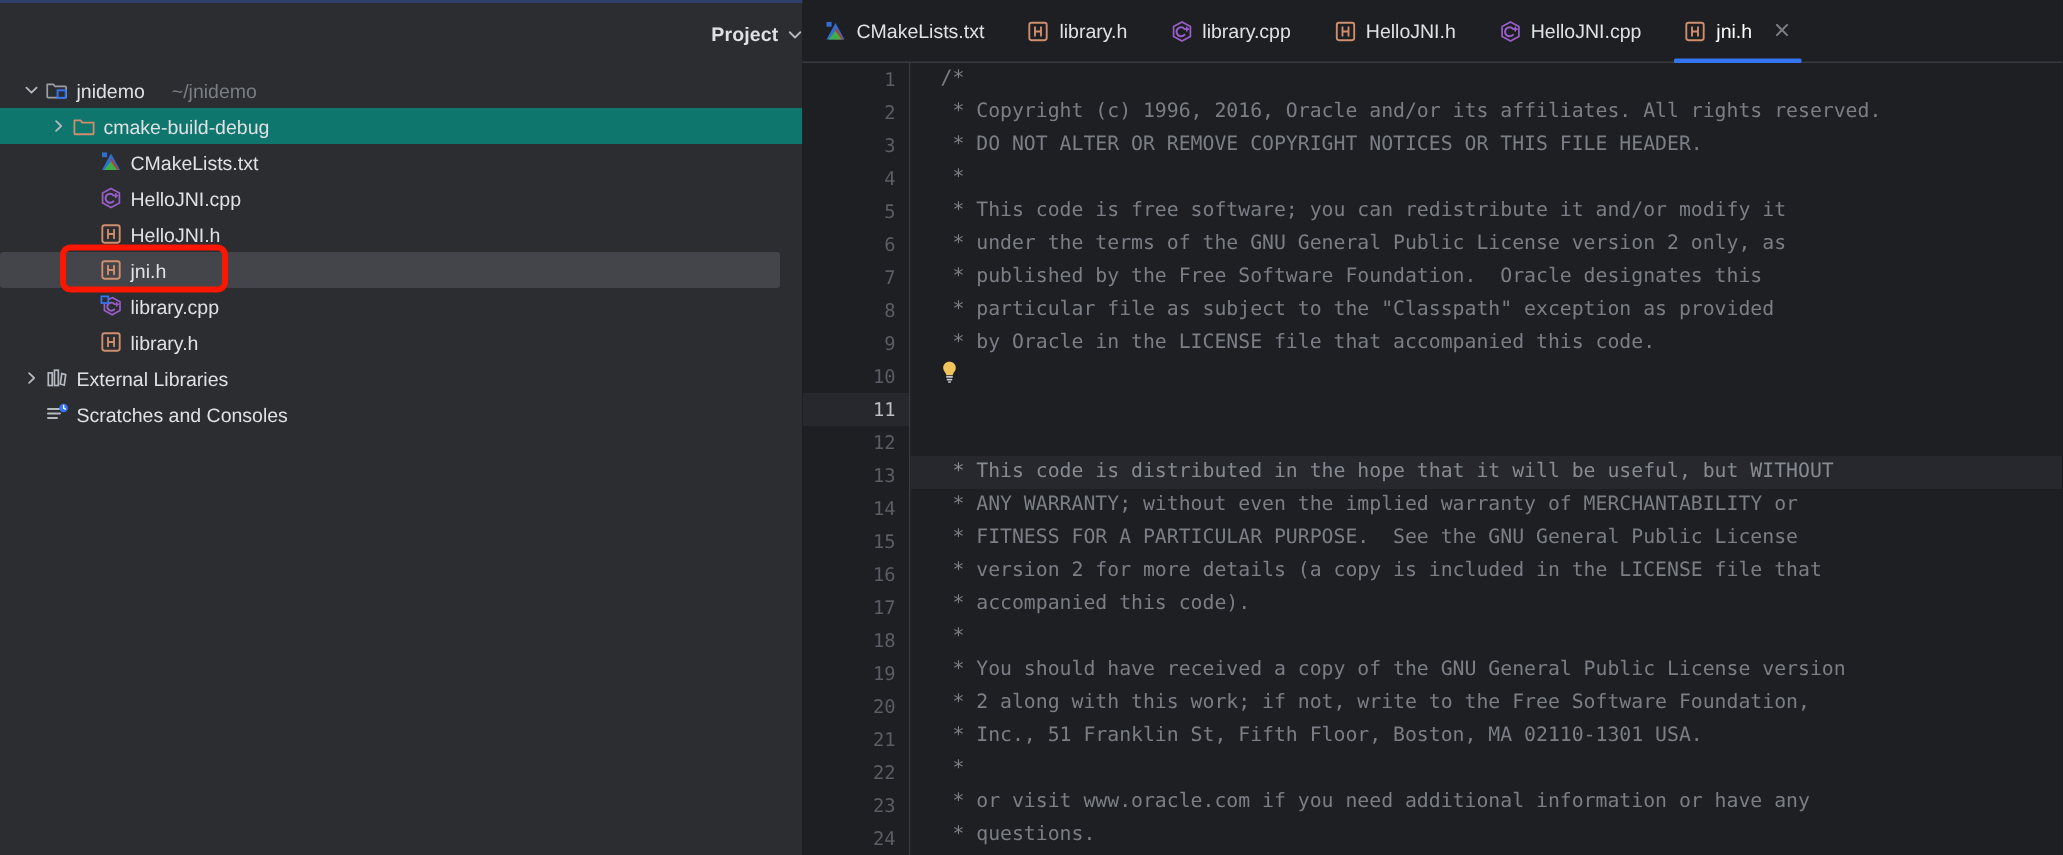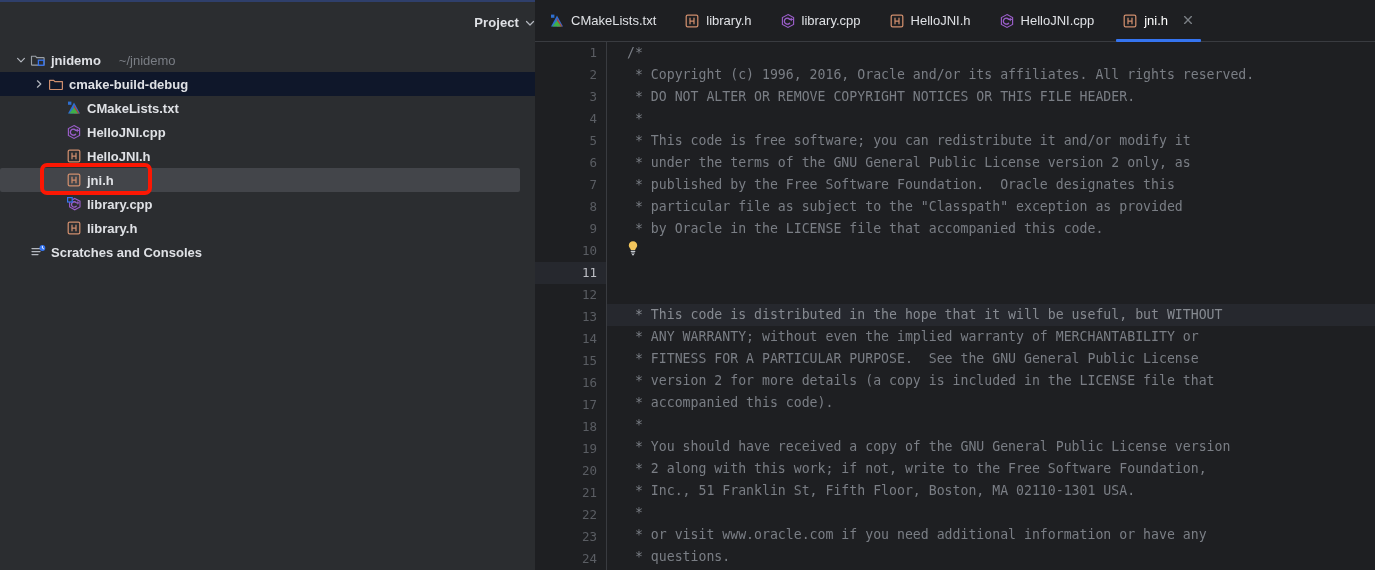--- a/index.html
+++ b/index.html
@@ -65,21 +65,21 @@
   .tree-row {
     height: 24px;
     display: flex;
     align-items: center;
     font-size: 13px;
     color: #dfe1e5;
     position: relative;
     white-space: nowrap;
   }
   .tree-row.excluded {
-    background: #0f172a;
+    background: #0f766e;
   }
   .tree-row.selected {
     background: #43454a;
     width: 520px;
     border-radius: 2px;
   }
 
   .twisty {
     width: 14px; height: 14px;
     flex: 0 0 14px;
@@ -89,21 +89,21 @@
   .twisty svg { display:block; position:absolute; left:2px; top:2px;}
 
   .tree-icon {
     width: 16px; height: 16px;
     flex: 0 0 16px;
     margin-right: 5px;
     position: relative;
   }
   .tree-icon svg { display: block; }
 
-  .tree-label { color: #dfe1e5; font-weight: bold; }
+  .tree-label { color: #dfe1e5; }
   .tree-sub {
     color: #7a7e85;
     margin-left: 18px;
     font-size: 13px;
   }
 
   
   .ind-0 { padding-left: 14px; }
   .ind-1 { padding-left: 32px; }
   .ind-2 { padding-left: 50px; }
@@ -331,20 +331,35 @@
         </div>
         <div class="tree-row ind-2">
           <span class="twisty"></span>
           <span class="tree-icon">
             <svg width="16" height="16" viewBox="0 0 16 16">
         <rect x="2.2" y="2.2" width="11.6" height="11.6" rx="1.4" fill="none" stroke="#cf8e6d" stroke-width="1.25"></rect>
         <path d="M6 5.2v5.6M10 5.2v5.6M6 8h4" stroke="#cf8e6d" stroke-width="1.25" stroke-linecap="round"></path>
       </svg>
           </span>
           <span class="tree-label">library.h</span>
+        </div>
+        <div class="tree-row ind-0">
+          <span class="twisty">
+            <svg width="10" height="10" viewBox="0 0 10 10">
+        <path d="M3.4 1.8 L6.8 5 L3.4 8.2" fill="none" stroke="#b4b8bf" stroke-width="1.2" stroke-linecap="round" stroke-linejoin="round"></path>
+      </svg>
+          </span>
+          <span class="tree-icon">
+            <svg width="16" height="16" viewBox="0 0 16 16">
+        <rect x="2.2" y="4.6" width="2.6" height="8.4" fill="none" stroke="#b4b8bf" stroke-width="1.15"></rect>
+        <rect x="6.3" y="2.8" width="2.6" height="10.2" fill="none" stroke="#b4b8bf" stroke-width="1.15"></rect>
+        <path d="M11.2 5.0 l2.6 .8 -1.0 7.0 -2.6 -.8 z" fill="none" stroke="#b4b8bf" stroke-width="1.15"></path>
+      </svg>
+          </span>
+          <span class="tree-label">External Libraries</span>
         </div>
         <div class="tree-row ind-0">
           <span class="twisty"></span>
           <span class="tree-icon">
             <svg width="16" height="16" viewBox="0 0 16 16">
         <path d="M2 4.6h10M2 7.6h8M2 10.6h6" stroke="#b4b8bf" stroke-width="1.3" stroke-linecap="round"></path>
         <circle cx="12.4" cy="4.0" r="2.9" fill="#3574f0"></circle>
         <path d="M12.4 2.3v1.8l1.2.7" stroke="#ffffff" stroke-width=".9" fill="none" stroke-linecap="round"></path>
       </svg>
           </span>

